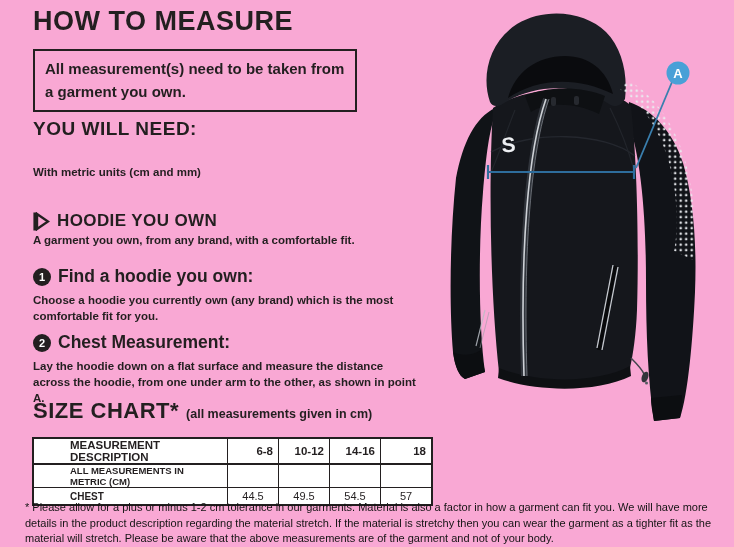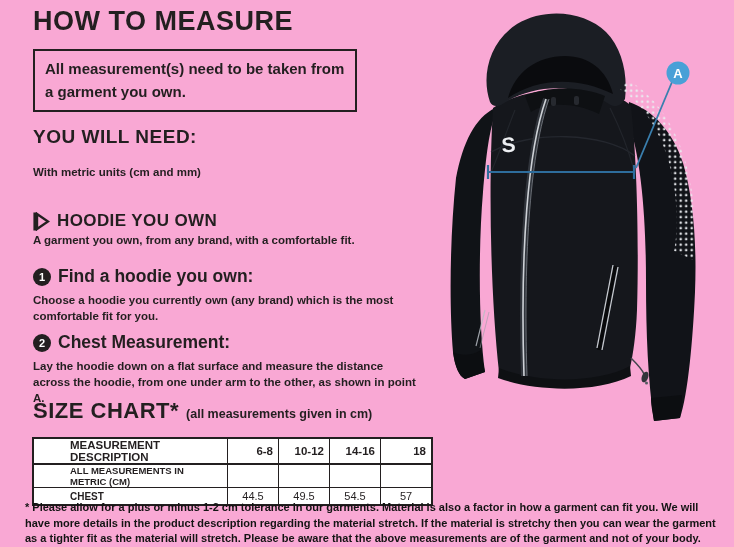--- a/index.html
+++ b/index.html
@@ -10,21 +10,21 @@
   .page-title{
     position:absolute;left:33px;top:6px;margin:0;
     font-size:27px;font-weight:800;letter-spacing:.5px;color:#231f20;
   }
   .notice-box{
     position:absolute;left:33px;top:49px;width:300px;
     border:2px solid #231f20;padding:7px 10px;
   }
   .notice-box p{margin:0;font-size:15px;font-weight:bold;line-height:1.5;}
   .ywn-heading{
-    position:absolute;left:33px;top:126px;margin:0;
+    position:absolute;left:33px;top:118px;margin:0;
     font-size:19px;font-weight:800;letter-spacing:.5px;
   }
   .need-item{position:absolute;left:33px;width:390px;}
   .need-item.first{top:163px;}
   .need-item.second{top:211px;}
   .need-head{display:flex;align-items:center;gap:7px;}
   .tri-icon{width:17px;height:19px;display:inline-block;flex:0 0 auto;}
   .need-label{font-size:17px;font-weight:800;letter-spacing:.4px;}
   .need-desc{margin:2px 0 0 0;font-size:11.5px;font-weight:bold;line-height:1.35;}
   .step{position:absolute;left:33px;width:395px;}
@@ -50,21 +50,21 @@
   .size-table .col-desc{width:152px;padding-left:36px;}
   .size-table .col-size{width:40px;text-align:center;}
   .size-table thead th{font-size:11.5px;font-weight:800;height:18px;text-align:left;border-bottom:2px solid #231f20;}
   .size-table thead th.col-size{text-align:right;}
   .size-table .unit-row td{font-size:9.5px;font-weight:bold;height:13px;}
   .size-table .data-row td{font-size:10.5px;height:16px;}
   .size-table .data-row .row-label{font-weight:bold;font-size:10px;}
   .size-table .data-row .cell-val{font-weight:normal;font-size:11px;text-align:center;}
   .footnote{
     position:absolute;left:25px;top:500px;width:694px;margin:0;
-    font-size:11px;line-height:1.42;color:#141414;font-weight:bold;
+    font-size:11px;line-height:1.42;color:#141414;font-weight:normal;
   }
   .figure{position:absolute;left:425px;top:0;width:310px;height:470px;}
   .figure svg{display:block;width:310px;height:470px;}
 </style>
 </head>
 <body>
 
 <div class="canvas">
 
   <h1 class="page-title">HOW TO MEASURE</h1>

